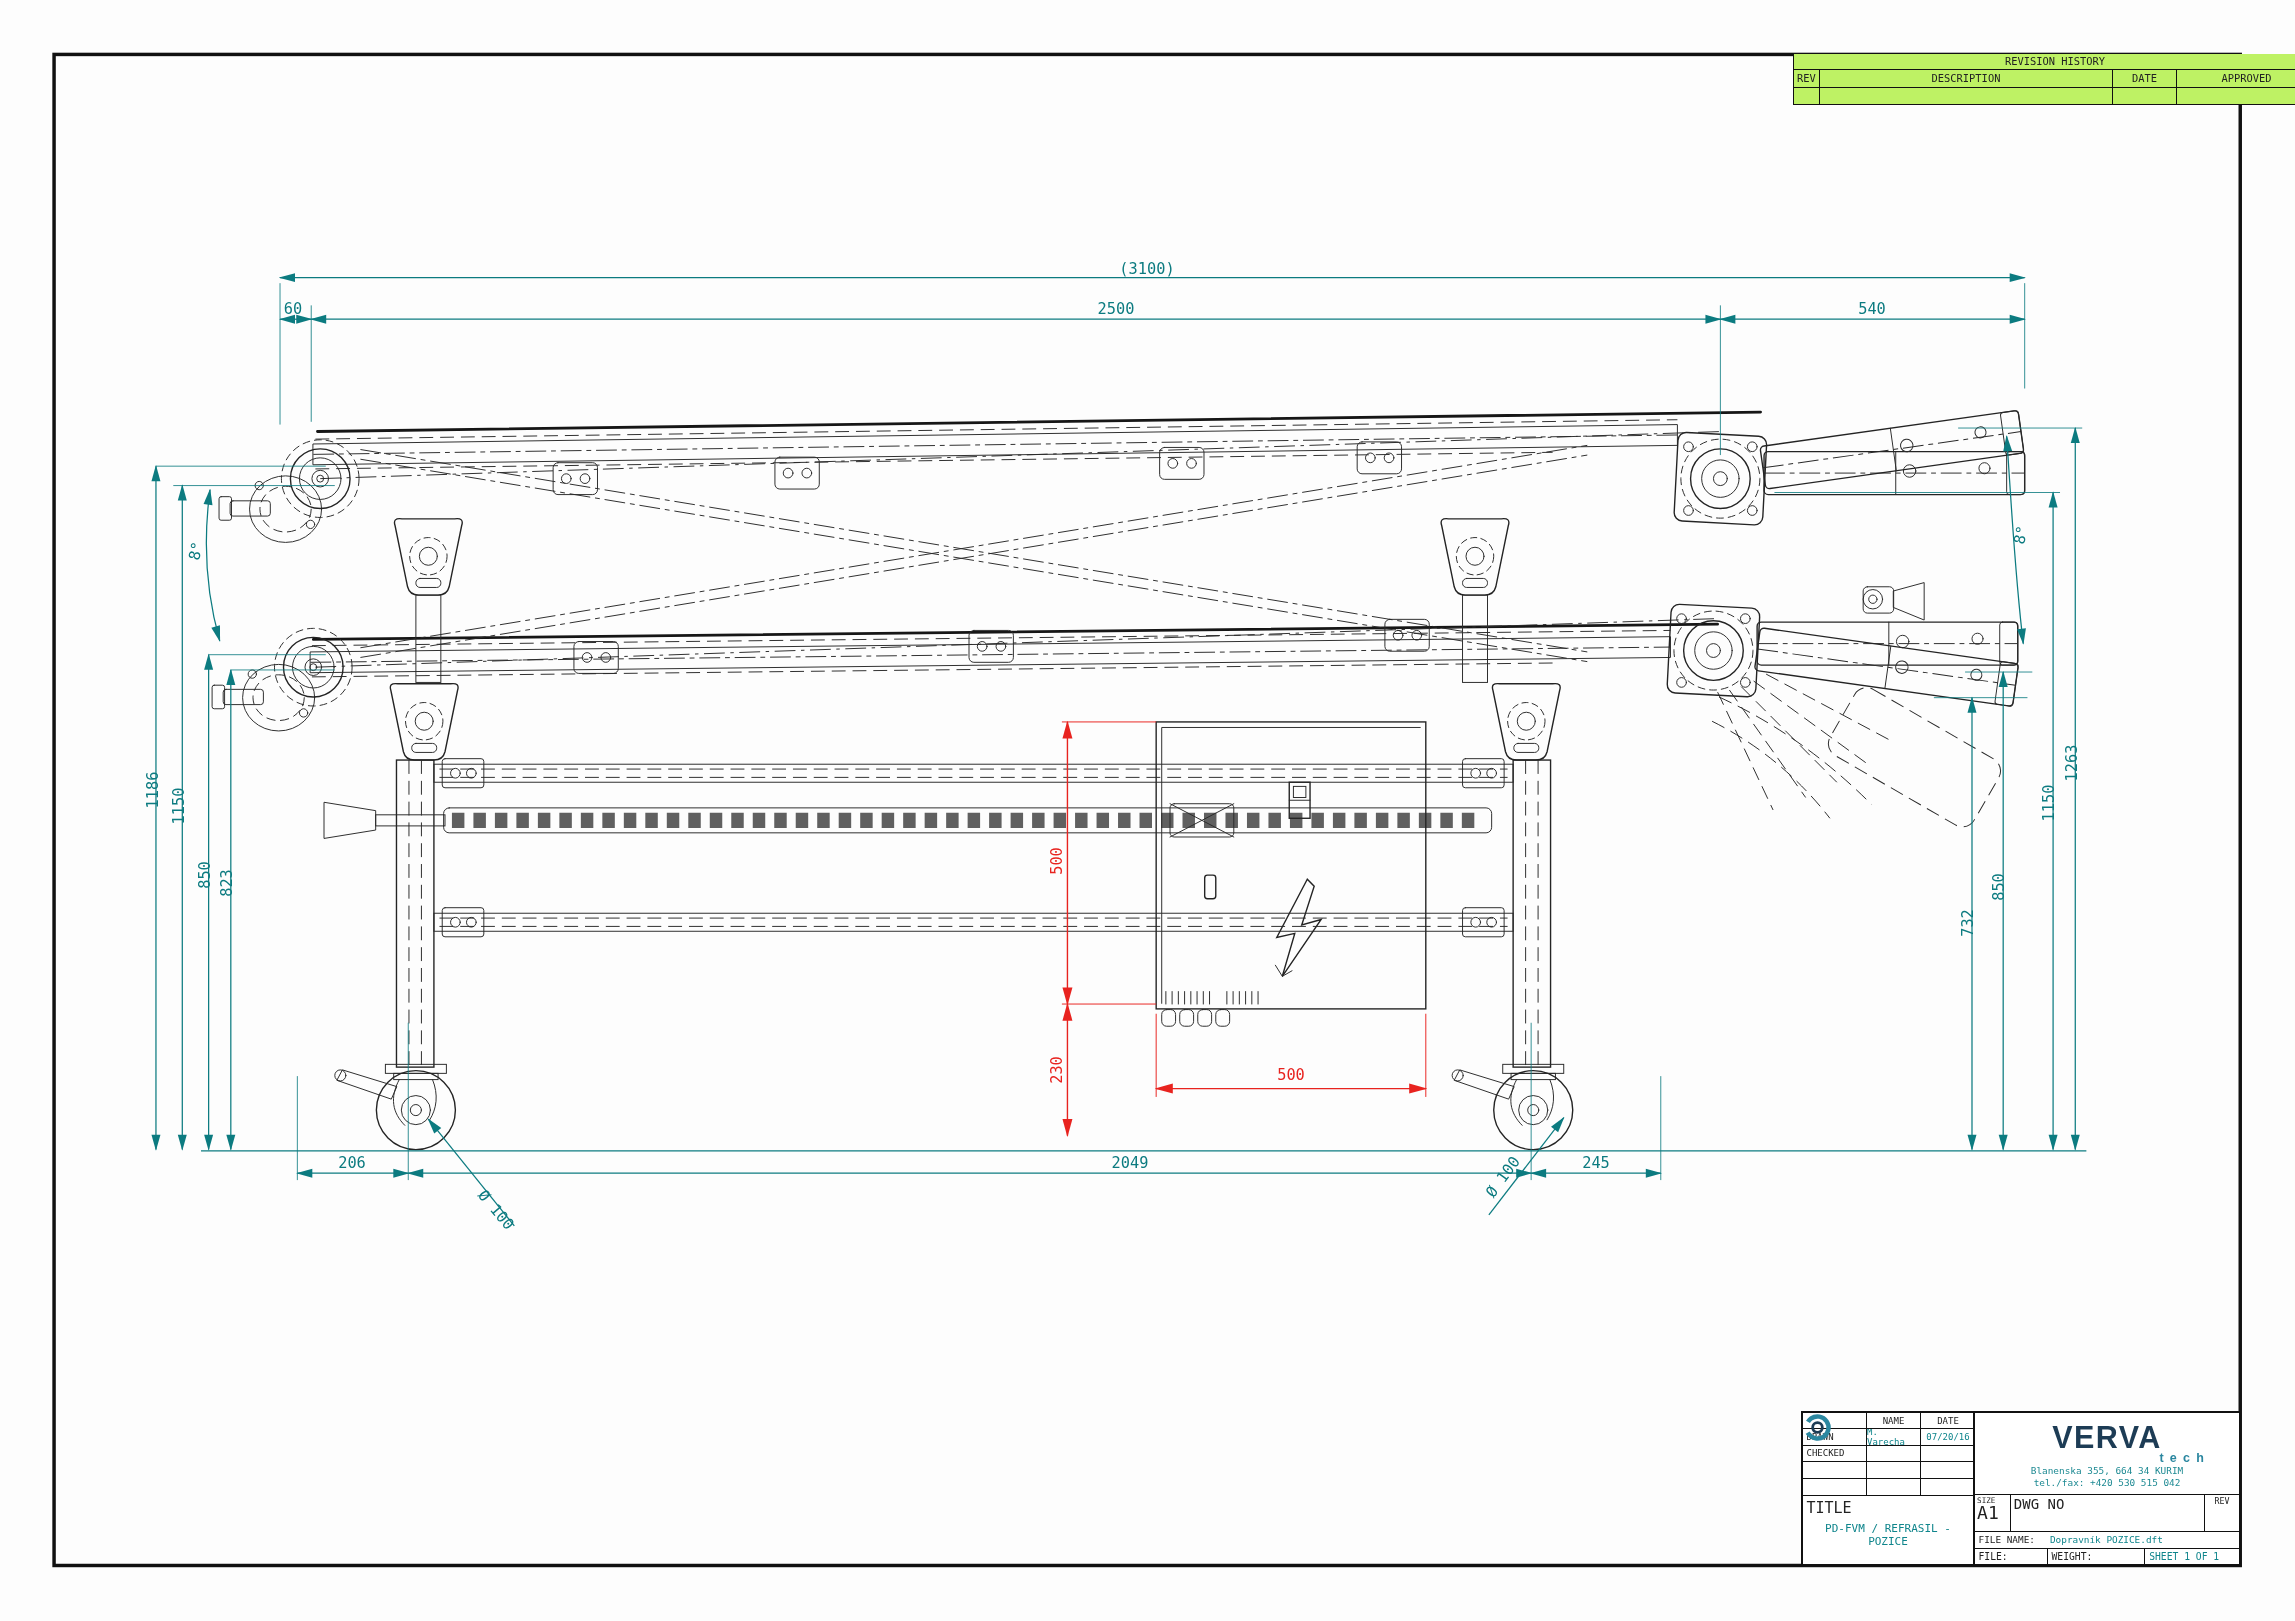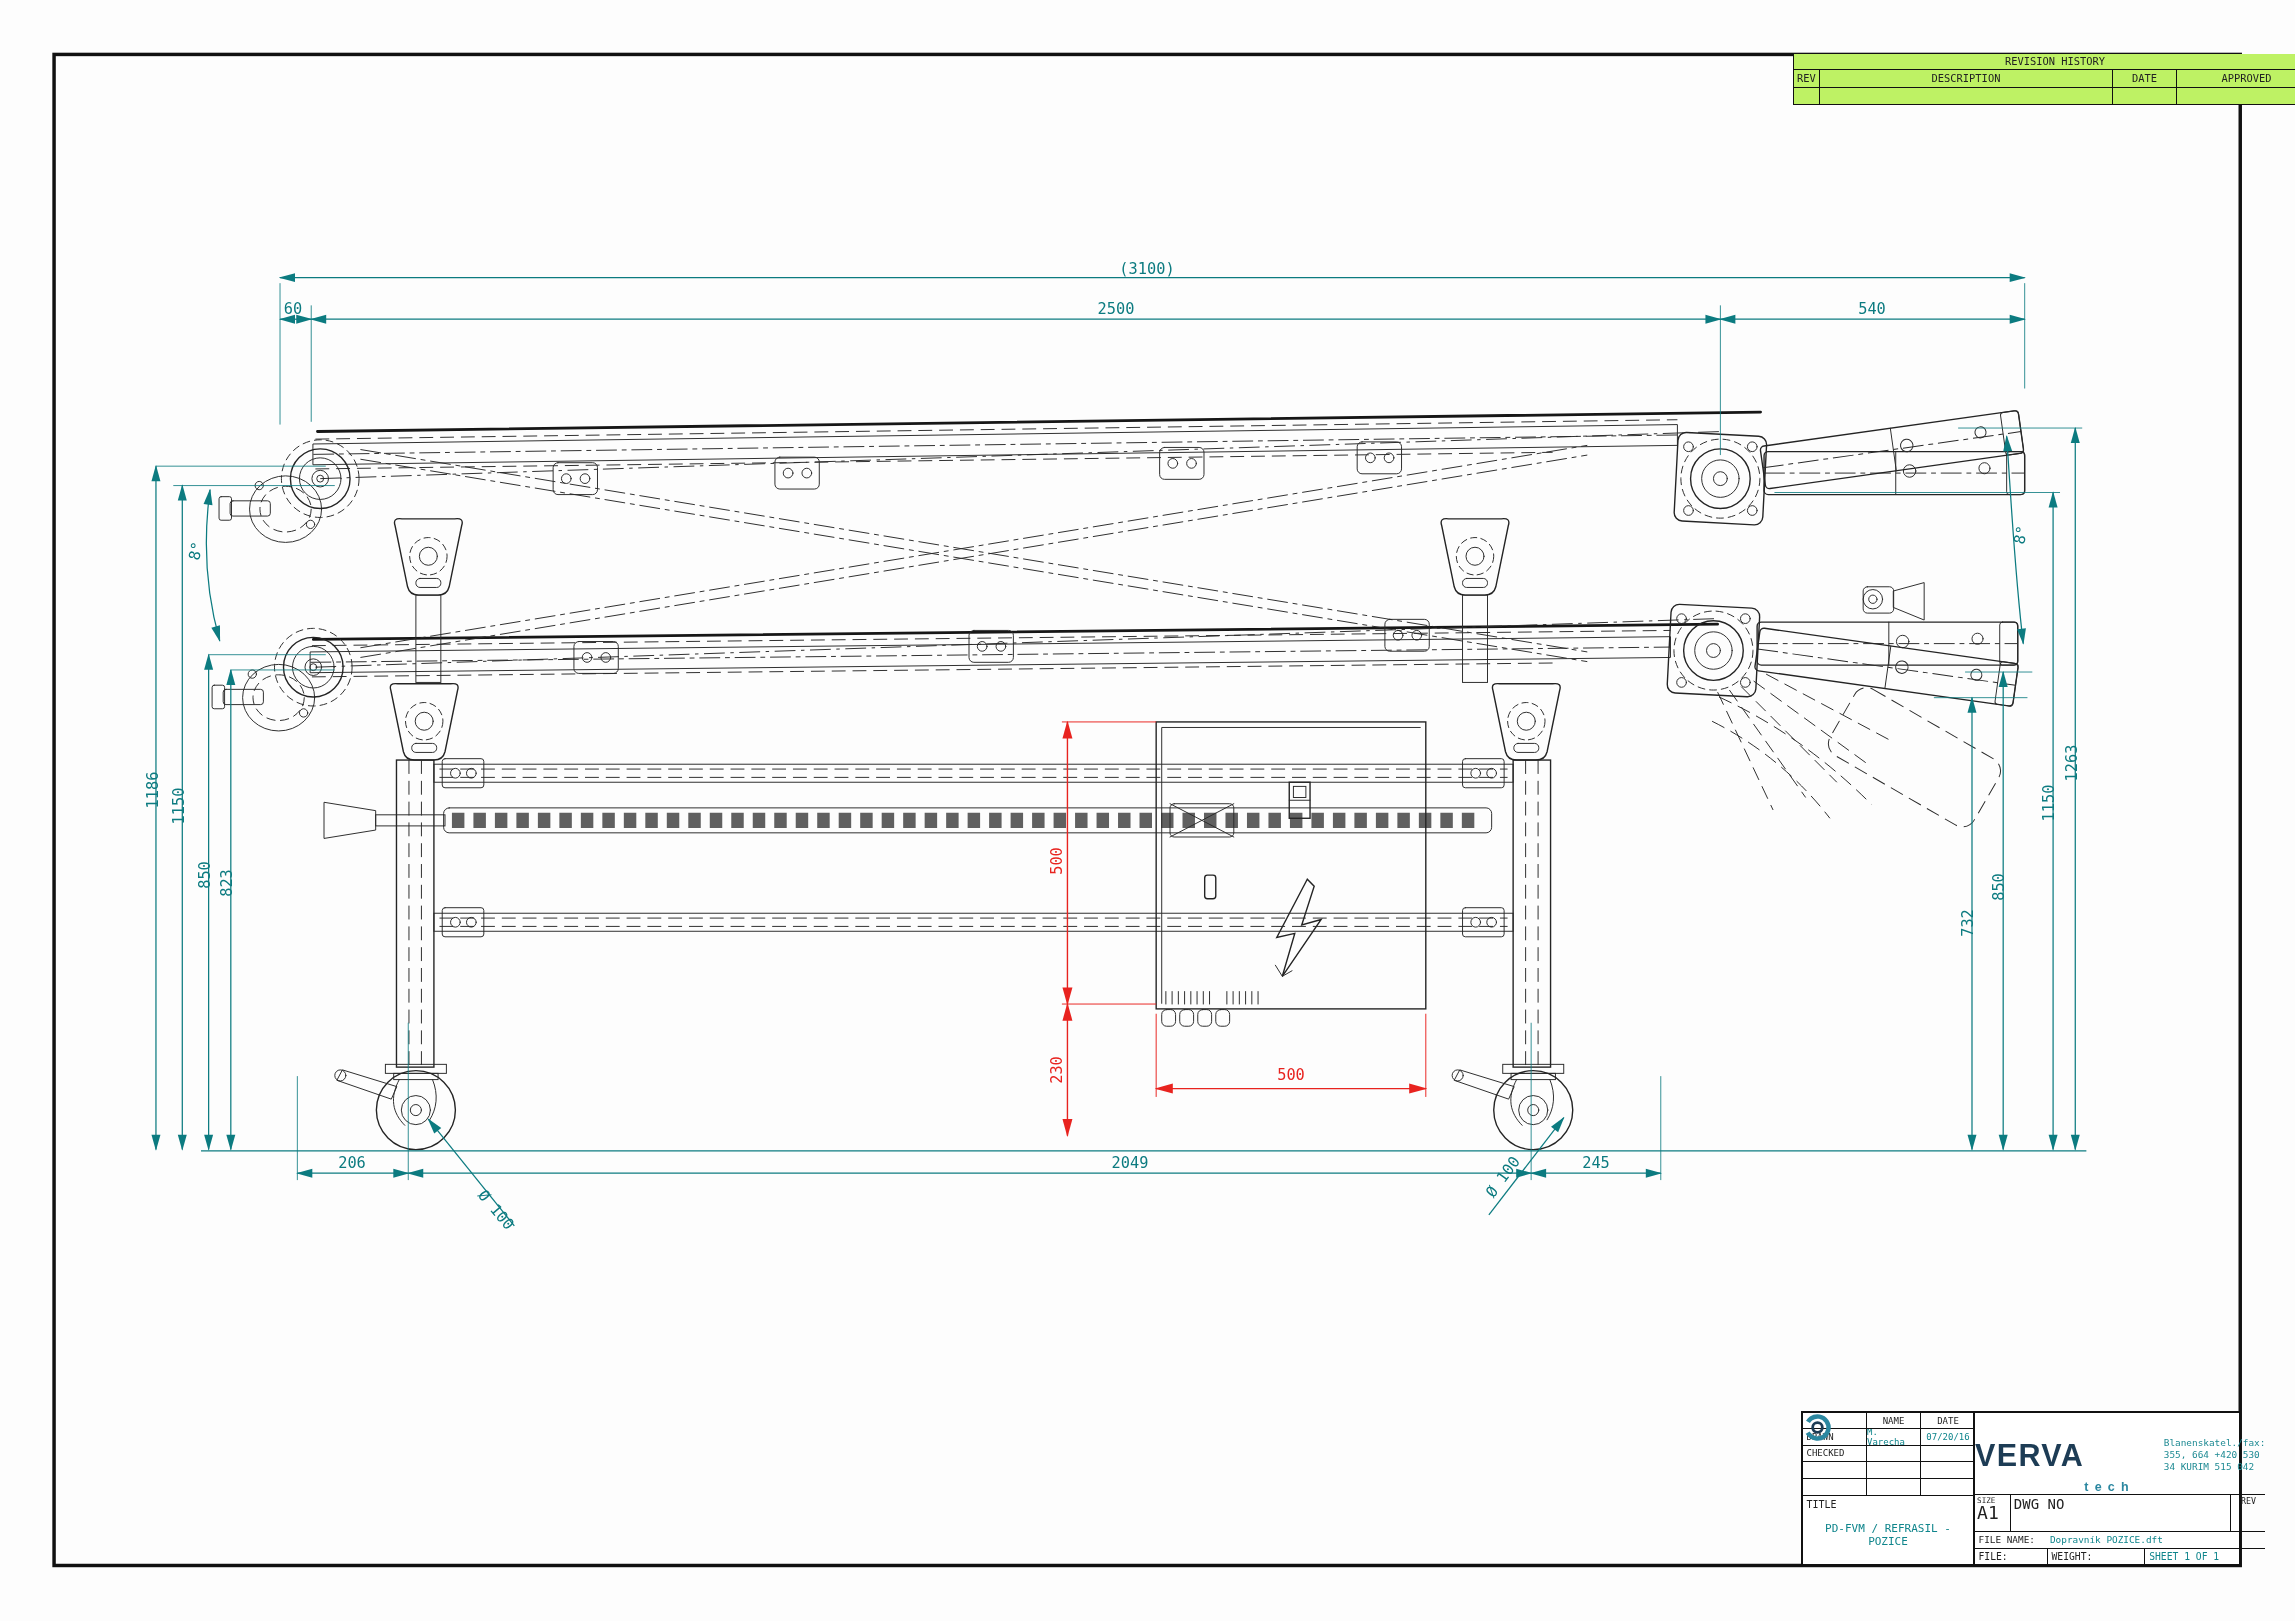--- a/index.html
+++ b/index.html
@@ -46,25 +46,25 @@
   .tb-left{width:172px;border-right:2.1px solid #111;display:flex;flex-direction:column;box-sizing:border-box;}
   .tb-grid{height:83px;display:grid;grid-template-columns:64px 54px 54px;grid-template-rows:16px 16.6px 16.6px 16.6px 16.6px;
            border-bottom:1.4px solid #111;box-sizing:border-box;}
   .tb-grid .g{border-right:1.4px solid #111;border-bottom:1.4px solid #111;box-sizing:border-box;
               display:flex;align-items:center;justify-content:center;font-size:9px;overflow:hidden;}
   .tb-grid .g.lab{justify-content:flex-start;padding-left:3.5px;}
   .tb-grid .g:nth-child(3n){border-right:none;}
   .tb-grid .g.last{border-bottom:none;}
   .teal{color:#0f858c;}
   .tb-title-area{flex:1;position:relative;}
-  .tb-title-label{position:absolute;left:3.5px;top:2.8px;font-size:10px;}
+  .tb-title-label{position:absolute;left:3.5px;top:2.8px;font-size:15px;}
   .tb-title{position:absolute;left:0;right:0;top:58%;transform:translateY(-50%);
             text-align:center;font-size:11px;color:#0f858c;letter-spacing:0px;}
   .tb-right{flex:1;display:flex;flex-direction:column;}
-  .tb-logo{flex:0 0 82px;border-bottom:1.4px solid #111;display:flex;flex-direction:row;
+  .tb-logo{flex:0 0 82px;border-bottom:1.4px solid #111;display:flex;flex-direction:column;
            align-items:center;justify-content:center;box-sizing:border-box;padding-top:3px;}
   .logo-row{display:flex;align-items:center;gap:4.2px;height:32px;}
   .brand{font-family:"Liberation Sans",sans-serif;font-weight:800;font-size:30.5px;
          color:#1d3c55;letter-spacing:1.4px;line-height:1;}
   .brand-sub{font-family:"Liberation Sans",sans-serif;font-weight:600;font-size:12.5px;
              color:#2b87a0;letter-spacing:6.2px;align-self:flex-end;margin-right:29px;margin-top:-2.8px;}
   .addr{font-size:9.4px;color:#1e8a93;line-height:11.8px;}
   .tb-sizerow{flex:0 0 37px;display:flex;border-bottom:1.4px solid #111;box-sizing:border-box;}
   .cell-size{width:36px;border-right:1.4px solid #111;box-sizing:border-box;padding:0.7px 2.1px;}
   .cell-size .small{font-size:7.6px;display:block;}

